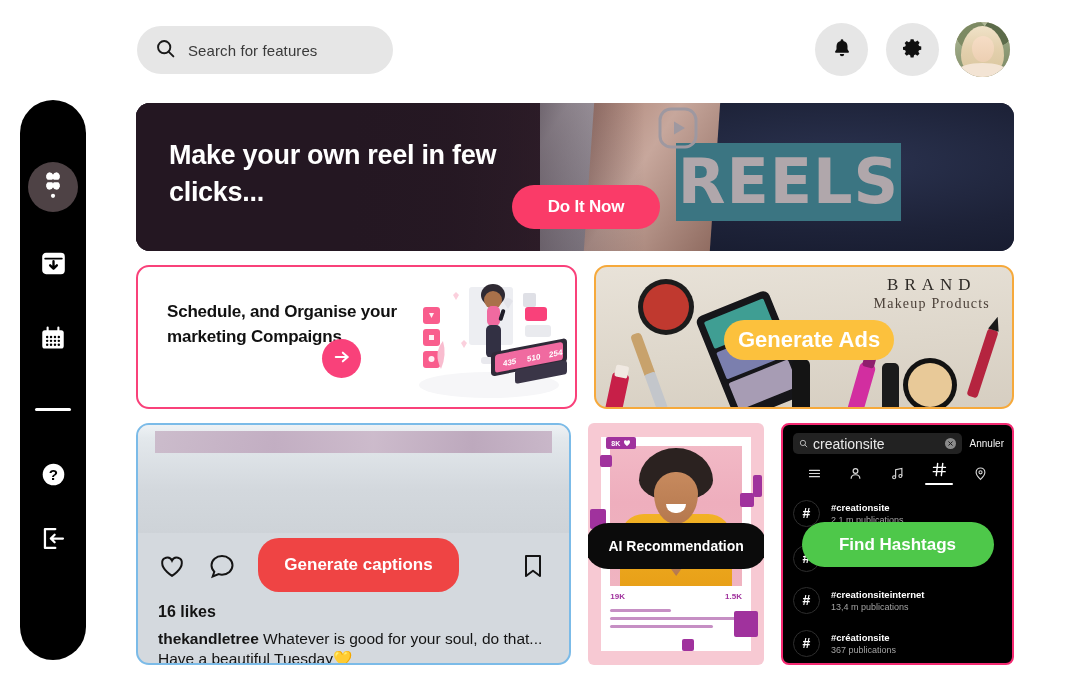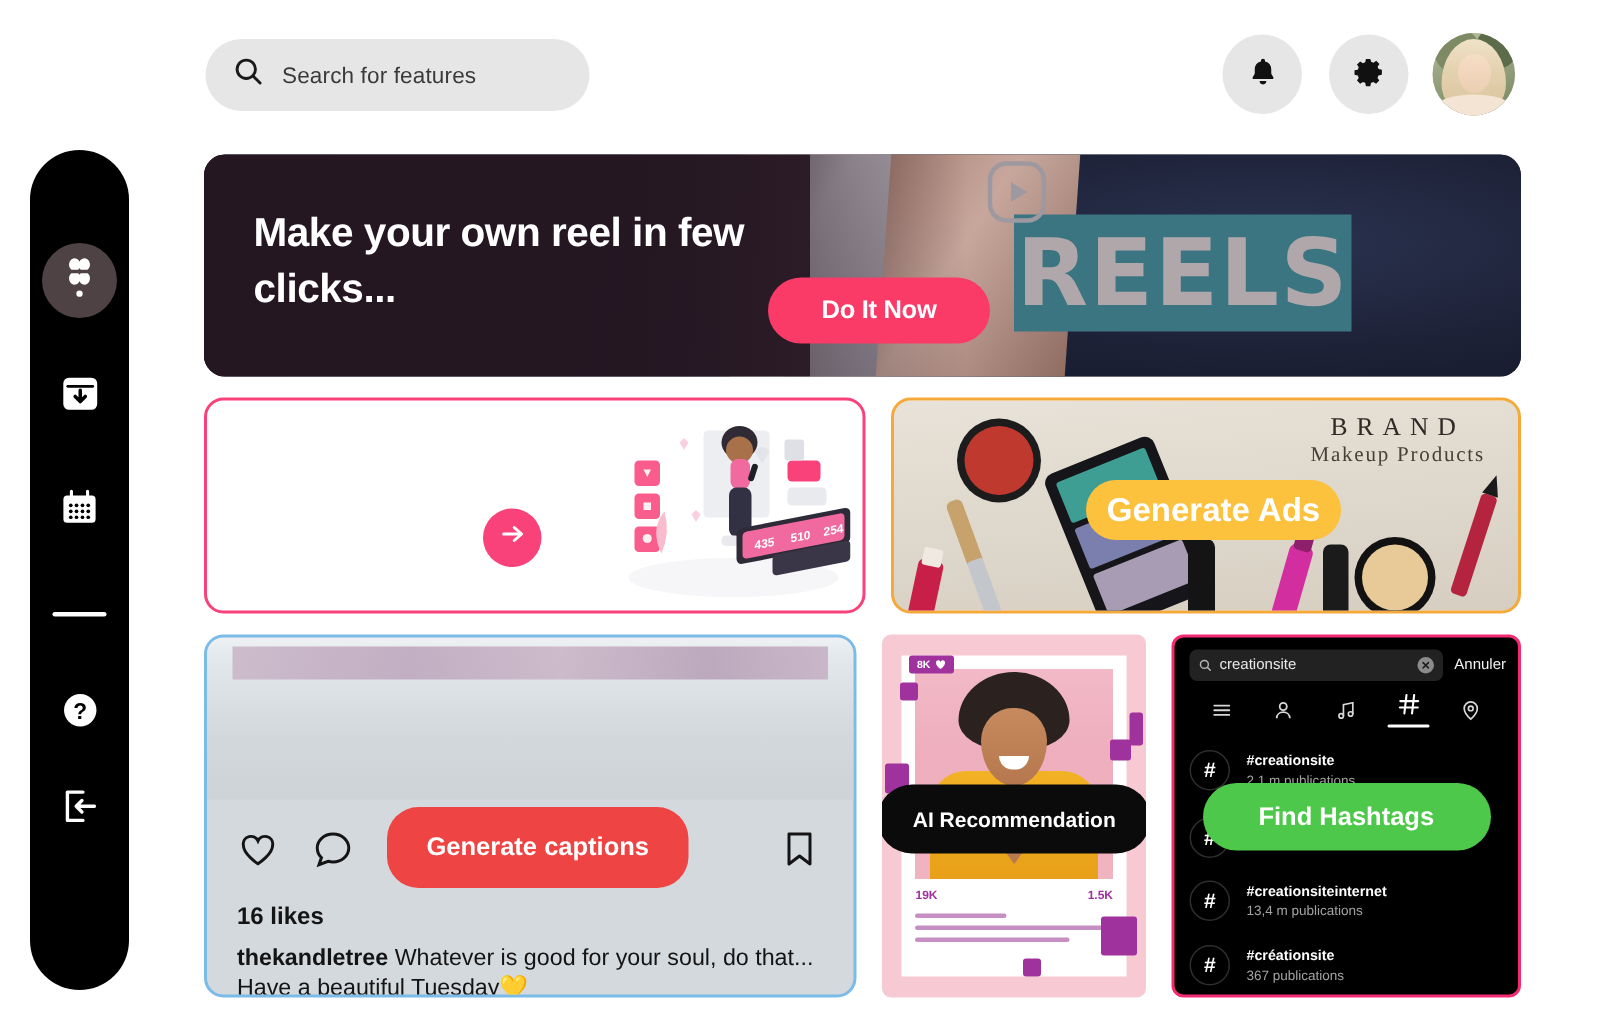--- a/index.html
+++ b/index.html
@@ -197,21 +197,21 @@
     display:flex; align-items:center; justify-content:center; z-index:5; white-space:nowrap;
   }
 
   .card-tags {
     position:relative; width:236px; height:242px; border-radius:8px; overflow:hidden;
     background:#000; border:2px solid #f42a72; cursor:pointer;
   }
   .tags-searchrow { position:absolute; left:10px; top:8px; right:8px; display:flex; align-items:center; gap:8px; }
   .tags-input { flex:1; height:21px; background:#222; border-radius:5px; display:flex;
     align-items:center; gap:5px; padding:0 6px; }
-  .tags-input-text { font-size:10px; color:#e9e9e9; }
+  .tags-input-text { font-size:14px; color:#e9e9e9; }
   .tags-clear { margin-left:auto; width:11px; height:11px; border-radius:50%; background:#8b8b8b;
     display:flex; align-items:center; justify-content:center; }
   .tags-cancel { font-size:10px; color:#f2f2f2; cursor:pointer; }
   .tags-tabs { position:absolute; left:8px; right:8px; top:36px; height:24px;
     display:flex; align-items:center; justify-content:space-between; padding:0 6px; }
   .tags-tab { width:34px; display:flex; flex-direction:column; align-items:center; cursor:pointer; }
   .tags-tab .underline { width:28px; height:1.5px; background:#fff; margin-top:5px; border-radius:1px; }
   .tag-row { position:absolute; left:10px; right:8px; height:40px; display:flex; align-items:center; gap:11px; }
   .tag-circle { width:27px; height:27px; border-radius:50%; border:1px solid #2e2e2e;
     display:flex; align-items:center; justify-content:center; color:#fff; font-size:14px; font-weight:600; }
@@ -352,20 +352,21 @@
           </svg>
         </span>
       </div>
       <div class="hero-title">Make your own reel in few clicks...</div>
       <button class="hero-cta">Do It Now</button>
     </div>
 
     <div class="row2">
 
       <div class="card-schedule">
+        <div class="sched-title">Schedule, and Organise your marketing Compaigns</div>
         <div class="sched-arrow">
           <span>
             <svg width="20" height="20" viewBox="0 0 24 24" fill="none" stroke="#fff" stroke-width="2.4" stroke-linecap="round" stroke-linejoin="round">
               <line x1="4.5" y1="12" x2="18.5" y2="12"></line>
                 <polyline points="13,6.8 18.8,12 13,17.2"></polyline>
             </svg>
           </span>
         </div>
         <div class="sched-illus">
           <svg width="160" height="132" viewBox="0 0 160 132">

